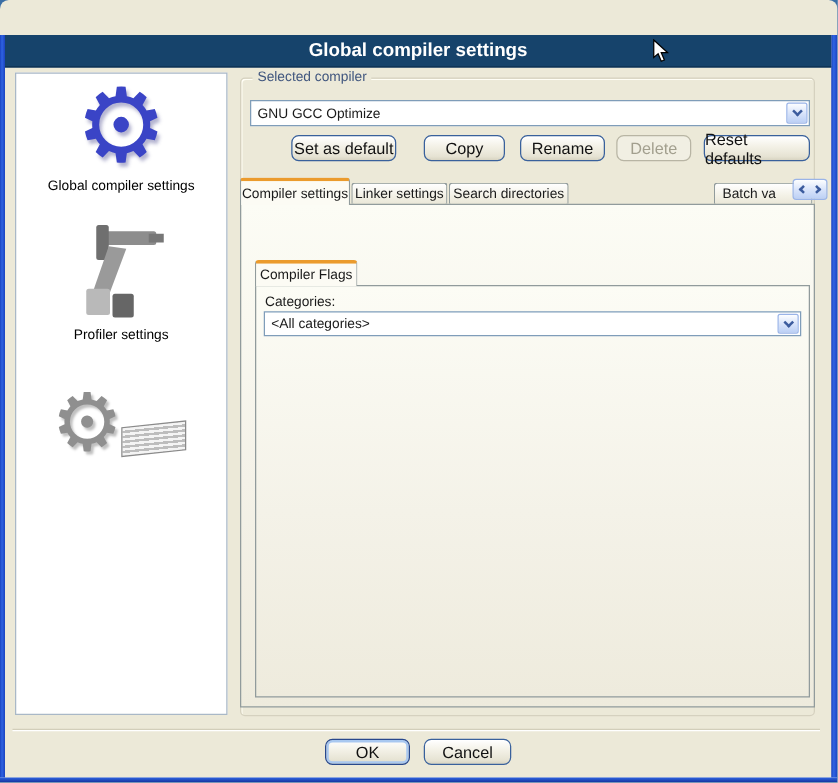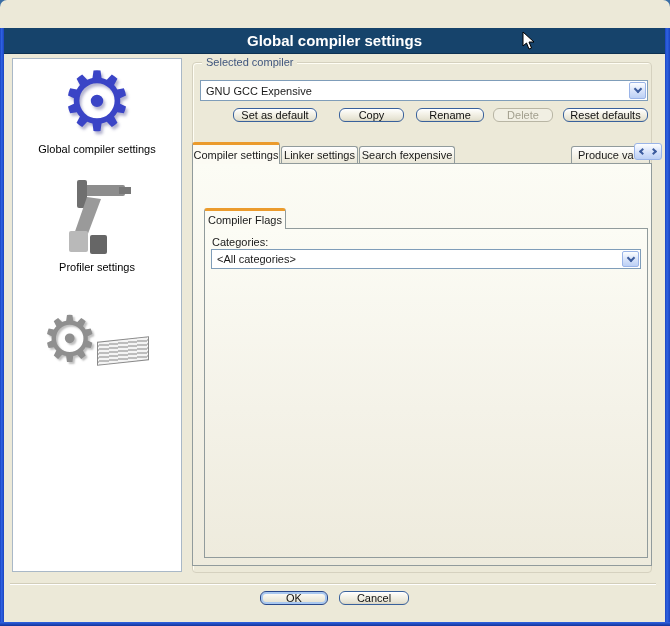--- a/index.html
+++ b/index.html
@@ -47,23 +47,23 @@
   
   .combo{position:absolute;background:#fff;border:1px solid #7f9db9;display:flex;align-items:center;}
   .combo .val{flex:1;padding:0 5px;white-space:nowrap;overflow:hidden;}
   .combo-btn{width:17px;align-self:stretch;margin:1px;border:1px solid #9ab4e8;border-radius:2px;
     background:linear-gradient(180deg,#fdfeff,#d6e2fa 55%,#bcd0f5);display:flex;align-items:center;justify-content:center;}
   .chev{width:6px;height:6px;border-right:2px solid #3c5c9e;border-bottom:2px solid #3c5c9e;transform:rotate(45deg);margin-top:-3px;}
   .combo.disabled{background:#f0eee0;border-color:#b9b5a5;}
   .combo.disabled .combo-btn{background:#e8e5d6;border-color:#bdb9a9;}
   .combo.disabled .chev{border-color:#a6a394;}
   
-  .xp-btn{position:absolute;height:14px;border:1px solid #39619c;border-radius:6px;color:#111;
+  .xp-btn{position:absolute;height:21px;border:1px solid #39619c;border-radius:6px;color:#111;
     background:linear-gradient(180deg,#ffffff,#f4f2e8 40%,#e6e3d3 85%,#d8d4c2);
-    display:flex;align-items:center;justify-content:center;font-size:11px;box-shadow:inset 0 1px 0 #fff;}
+    display:flex;align-items:center;justify-content:center;font-size:13px;box-shadow:inset 0 1px 0 #fff;}
   .xp-btn.focus{box-shadow:inset 0 0 0 2px #a9c8f0,inset 0 1px 0 #fff;border-color:#28488c;}
   .xp-btn.disabled{border-color:#b8b5a4;color:#a29f8e;background:#f1efe3;box-shadow:none;}
   
   .tab{position:absolute;border:1px solid #919b9c;border-bottom:none;border-radius:3px 3px 0 0;
     background:linear-gradient(180deg,#ffffff,#f3f1e6 60%,#eae7d8);display:flex;align-items:center;justify-content:center;
     white-space:nowrap;overflow:hidden;z-index:1;}
   .tab--active{background:#fcfbf4;border-top:3px solid #eb9b2d;z-index:3;}
   .tabpage{position:absolute;border:1px solid #919b9c;background:linear-gradient(180deg,#fcfcf5 0%,#f4f2e8 55%,#eeebdd 100%);z-index:2;}
   .tab-scroller{position:absolute;left:634px;top:143px;width:28px;height:17px;z-index:4;display:flex;
     border:1px solid #9ab4e8;border-radius:3px;background:linear-gradient(180deg,#fdfeff,#d6e2fa 55%,#bcd0f5);}
@@ -132,21 +132,21 @@
         <span class="gear gear-gray" style="position:absolute;left:28px;top:4px;">⚙</span>
         <div class="papers"></div>
       </div>
     </div>
   </div>
 
   <div class="groupbox"></div>
   <span class="group-label">Selected compiler</span>
 
   <div class="combo" style="left:200px;top:80px;width:448px;height:21px;">
-    <span class="val">GNU GCC Expensive</span>
+    <span class="val">GNU GCC Optimize</span>
     <span class="combo-btn">
         <span class="chev"></span>
       </span>
   </div>
 
   <div class="xp-btn" style="left:233px;top:108px;width:84px;">
     <span>Set as default</span>
   </div>
   <div class="xp-btn" style="left:339px;top:108px;width:65px;">
     <span>Copy</span>
@@ -161,24 +161,24 @@
     <span>Reset defaults</span>
   </div>
 
   <div class="tab tab--active" style="left:192px;top:142px;width:88px;height:22px;">
     <span>Compiler settings</span>
   </div>
   <div class="tab" style="left:281px;top:146px;width:77px;height:17px;">
     <span>Linker settings</span>
   </div>
   <div class="tab" style="left:359px;top:146px;width:96px;height:17px;">
-    <span>Search fexpensive</span>
+    <span>Search directories</span>
   </div>
   <div class="tab" style="left:571px;top:146px;width:79px;height:17px;justify-content:flex-start;padding-left:6px;">
-    <span>Produce va</span>
+    <span>Batch va</span>
   </div>
   <div class="tab-scroller">
     <span class="half">
         <span class="chev-l"></span>
       </span>
     <span class="half">
         <span class="chev-r"></span>
       </span>
   </div>
 

